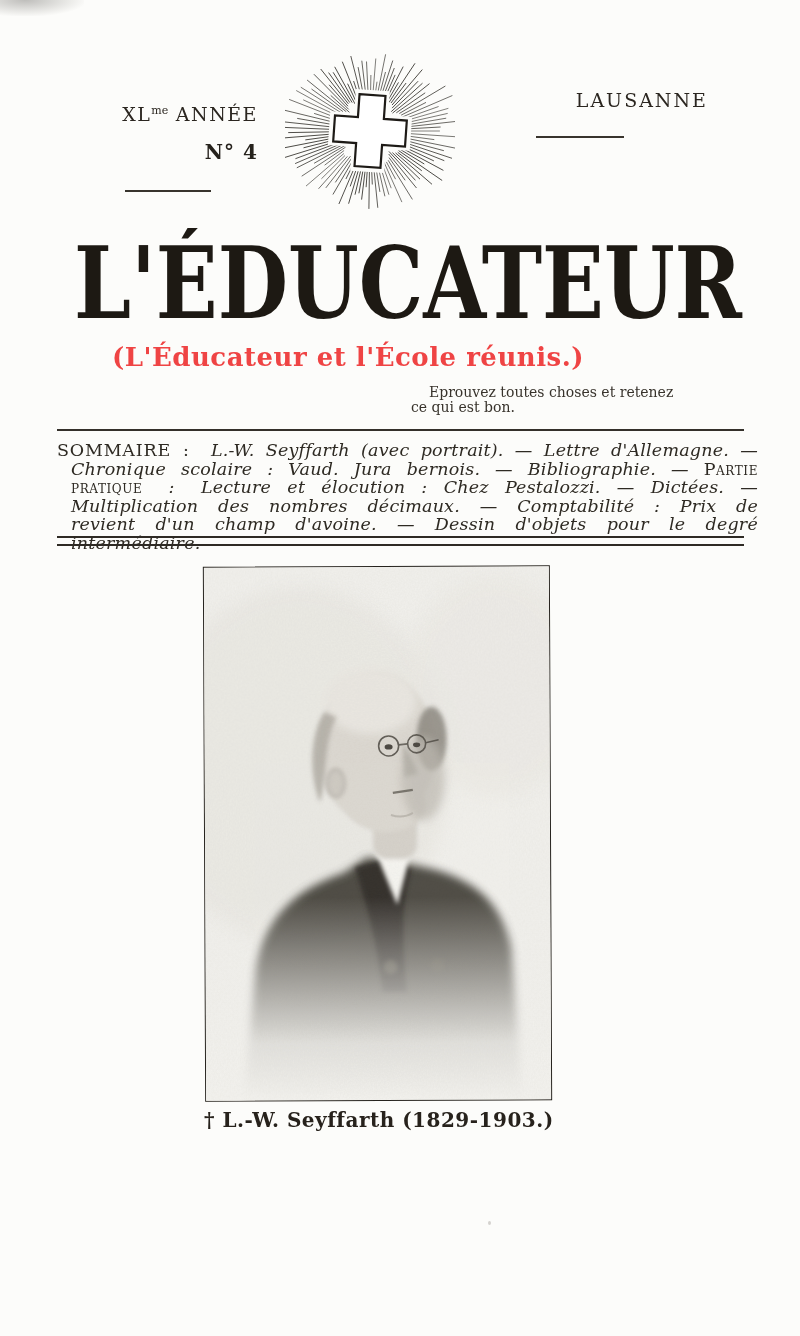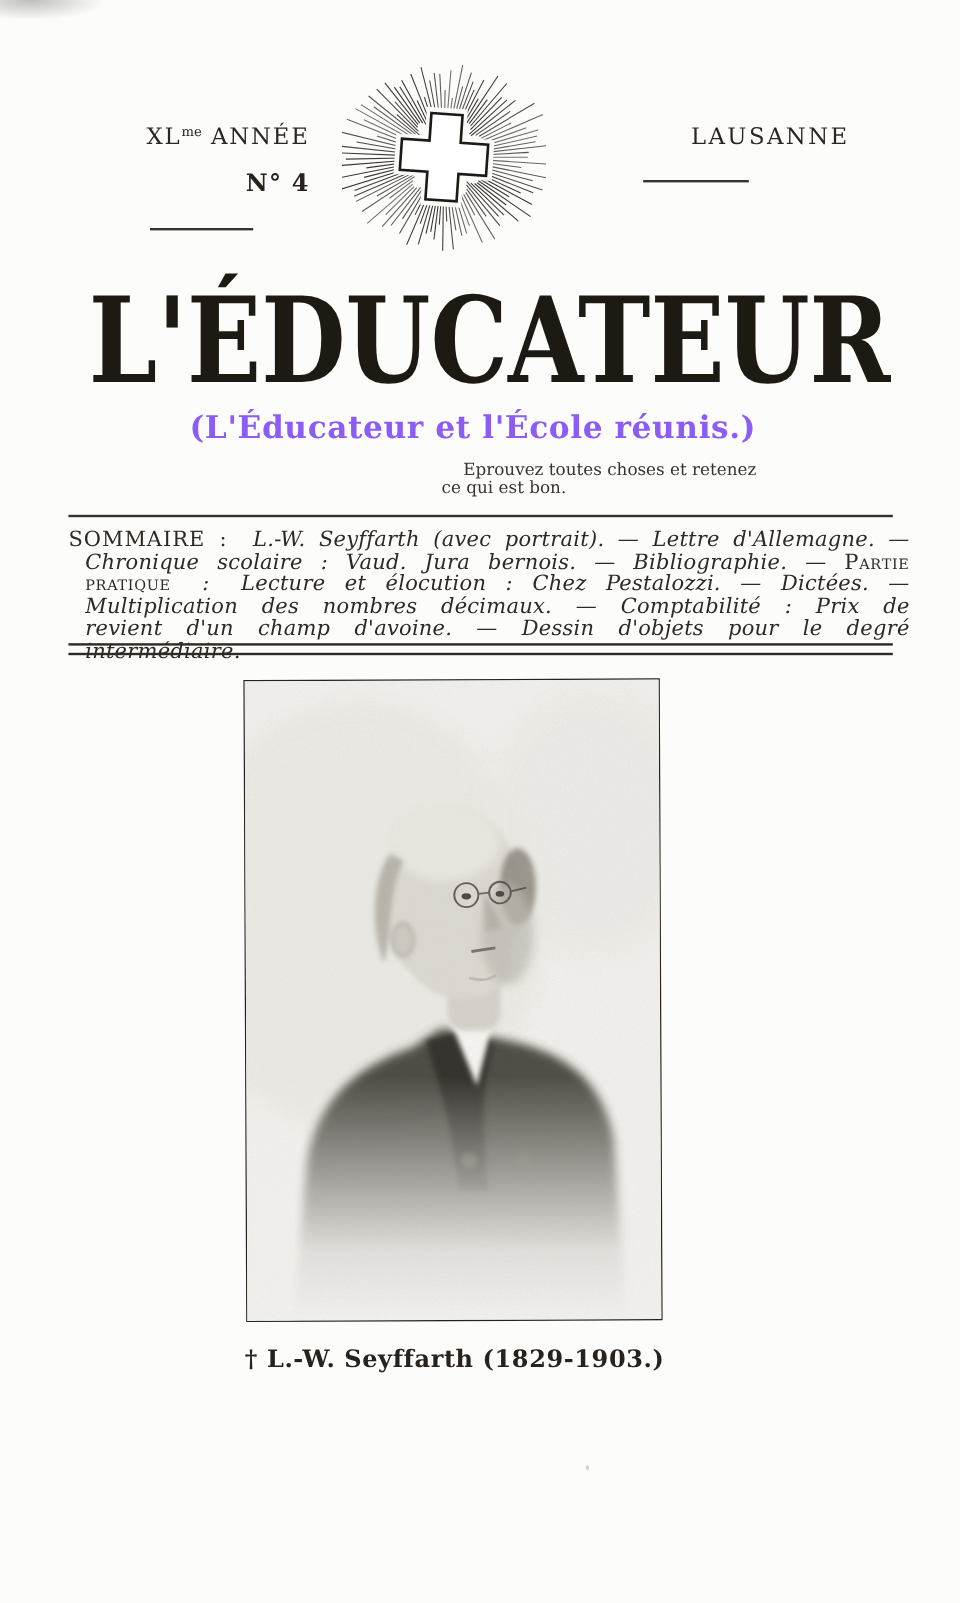--- a/index.html
+++ b/index.html
@@ -13,59 +13,59 @@
 
   
   .smudge{left:0;top:0;width:84px;height:16px;
     background:radial-gradient(ellipse at 30% 0%,rgba(90,88,84,.38),rgba(120,118,112,.12) 55%,transparent 75%);
   }
   .speck{width:3px;height:4px;border-radius:50%;background:#b9b6b0;opacity:.6;}
 
   
   .mast{text-align:right;line-height:1.15;}
   .mast-left{left:78px;top:104px;width:180px;}
-  .mast-right{left:452px;top:104px;width:256px;}
+  .mast-right{left:452px;top:90px;width:256px;}
   .annee{font-size:19px;letter-spacing:1.5px;color:#2b2620;}
   .annee sup{font-size:11px;letter-spacing:0;}
   .issue{font-size:20px;font-weight:bold;margin-top:15px;letter-spacing:1px;}
   .city{font-size:19px;letter-spacing:2px;color:#2b2620;}
   .date{font-size:20px;font-weight:bold;margin-top:13px;letter-spacing:1px;color:#211c16;}
   .mast-rule{height:2px;background:#38342d;margin:26px auto 0 auto;}
   .mast-rule.l{width:86px;}
   .mast-rule.r{width:88px;margin-top:24px;}
 
   .emblem{left:285px;top:46px;width:170px;height:170px;}
 
   
   .title-wrap{left:48px;top:228px;width:720px;height:114px;}
   .subtitle{left:0;top:342px;width:696px;text-align:center;
-    font-size:26px;font-weight:bold;color:#8b5cf6;letter-spacing:.5px;padding-left:46px;}
-
-  .epigraph{left:368px;top:385px;width:286px;font-size:14px;line-height:14.5px;color:#38332c;}
+    font-size:26px;font-weight:bold;color:#ef4444;letter-spacing:.5px;}
+
+  .epigraph{left:411px;top:385px;width:286px;font-size:14px;line-height:14.5px;color:#38332c;}
   .epigraph .l1{padding-left:18px;}
 
   .rule-single{left:57px;top:429px;width:687px;height:2px;background:#34302a;}
 
   .sommaire{left:57px;top:441px;width:687px;
     font-size:17.5px;line-height:18.6px;color:#2e2a23;
     text-align:justify;word-spacing:5px;letter-spacing:.2px;
     padding-left:14px;text-indent:-14px;}
   .sommaire .lbl{font-style:normal;letter-spacing:.8px;}
   .sommaire .it{font-style:italic;margin-left:10px;}
   .sommaire .sc{font-style:normal;font-variant:small-caps;letter-spacing:.6px;}
 
   .rule-double{left:57px;top:536px;width:687px;height:6px;
     border-top:2px solid #2e2a24;border-bottom:2px solid #2e2a24;}
 
   
   .photo-frame{left:204px;top:566px;width:345px;height:533px;
     border:1.6px solid #26231e;background:#f2f1ed;transform:rotate(-.25deg);}
   .photo-frame svg{display:block;width:100%;height:100%;}
   .caption{left:204px;top:1108px;width:345px;text-align:center;white-space:nowrap;
-    font-size:20px;font-weight:bold;color:#27221c;letter-spacing:.5px;margin-top:12px;}
+    font-size:20px;font-weight:bold;color:#27221c;letter-spacing:.5px;}
 </style>
 </head>
 <body>
 
 <div class="abs smudge"></div>
 <div class="abs speck" style="left:488px;top:1221px;"></div>
 
 <div class="abs mast mast-left">
   <div class="annee"><span>XL</span><sup>me</sup>&nbsp;<span>ANNÉE</span></div>
   <div class="issue">N° 4</div>

